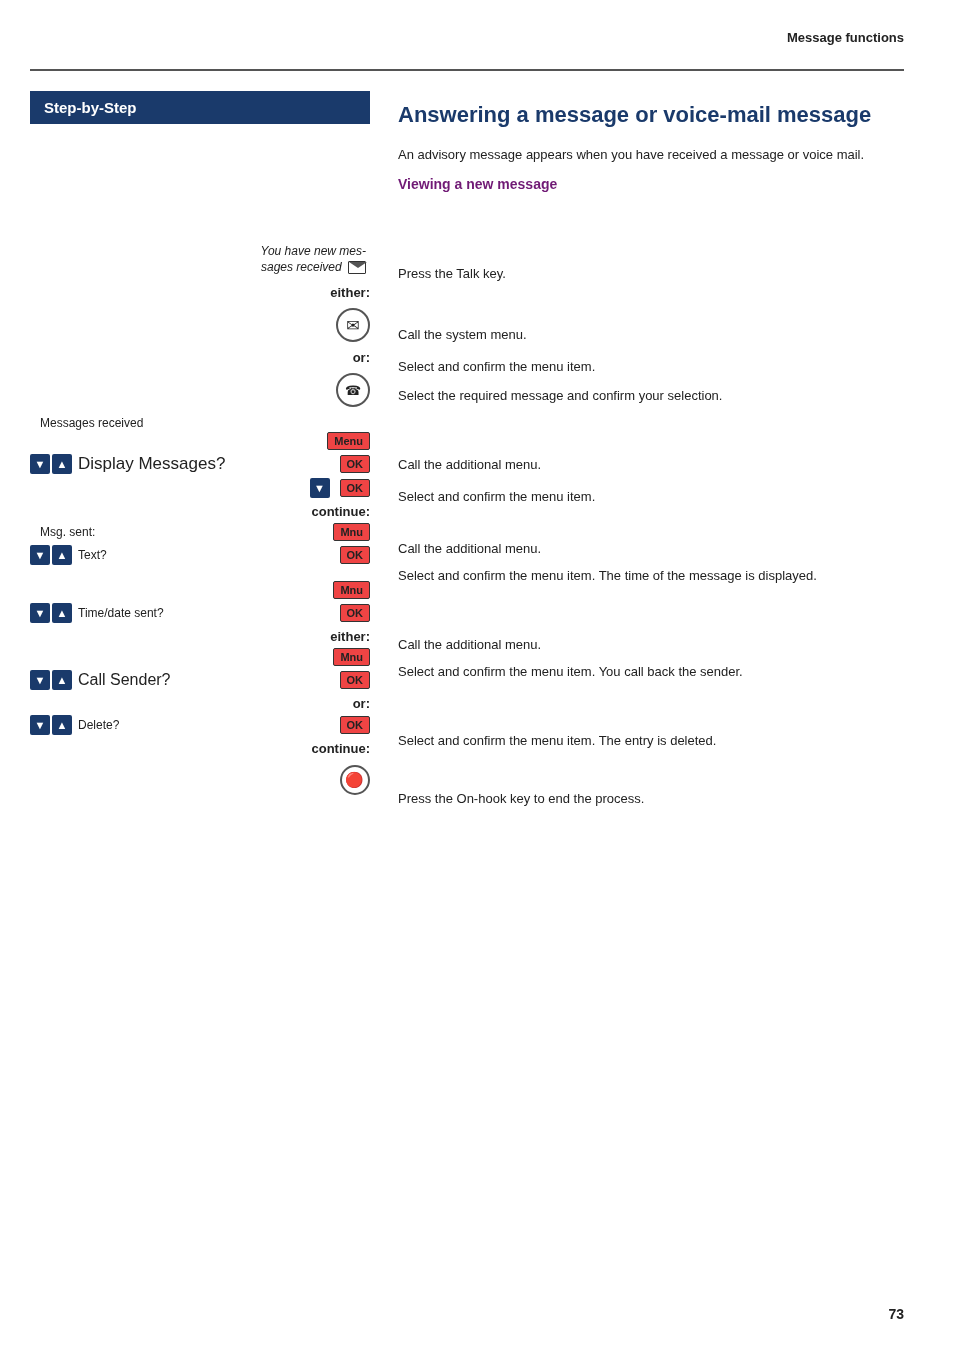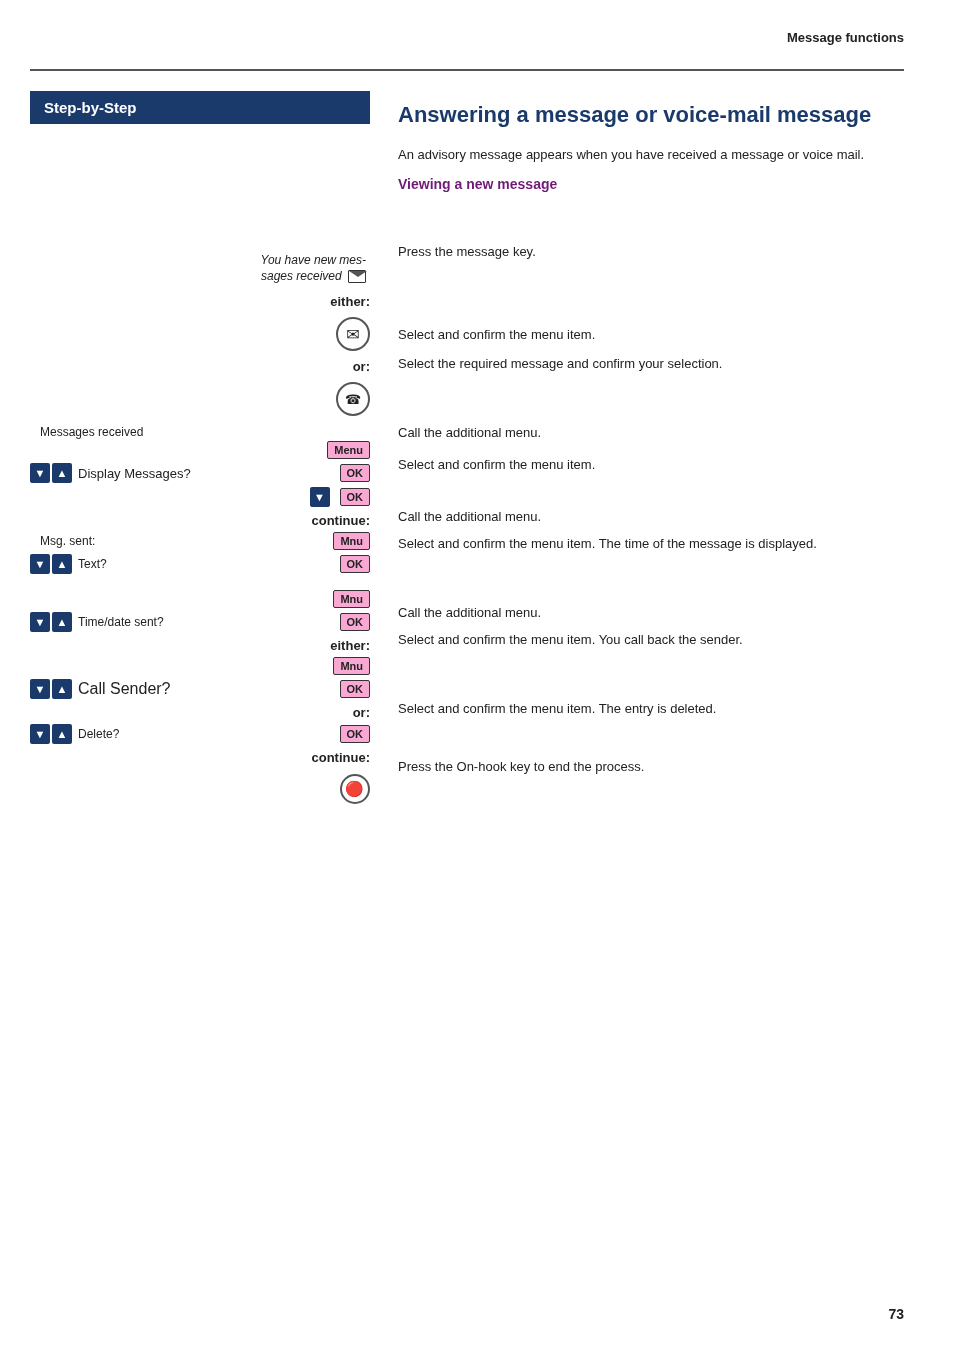--- a/index.html
+++ b/index.html
@@ -44,21 +44,21 @@
       flex-shrink: 0;
     }
 
     
     .step-header {
       background: #1a3a6b;
       color: #fff;
       font-weight: bold;
       font-size: 15px;
       padding: 8px 14px;
-      margin-bottom: 18px;
+      margin-bottom: 9px;
     }
 
     
     .right-col {
       flex: 1;
       padding-left: 28px;
     }
 
     
     .main-title {
@@ -105,21 +105,21 @@
     }
 
     
     .btn-menu, .btn-ok, .btn-mnu {
       font-size: 11px;
       font-weight: bold;
       padding: 2px 6px;
       border: 1.5px solid #333;
       border-radius: 2px;
       display: inline-block;
-      background: #f9a8d4;
+      background: #ef4444;
     }
 
     .icon-circle {
       width: 34px;
       height: 34px;
       border: 2px solid #555;
       border-radius: 50%;
       display: flex;
       align-items: center;
       justify-content: center;
@@ -233,21 +233,21 @@
 
       <div style="display:flex;justify-content:flex-end;margin-bottom:4px;">
         <span class="btn-menu">Menu</span>
       </div>
 
       <div style="display:flex;align-items:center;margin-bottom:4px;">
         <div class="nav-arrows">
           <div class="arrow-btn">▼</div>
           <div class="arrow-btn">▲</div>
         </div>
-        <span style="font-size:13px;flex:1;">Display Messages?</span>
+        <span style="font-size:17px;flex:1;">Display Messages?</span>
         <span class="btn-ok">OK</span>
       </div>
 
       <div style="display:flex;align-items:center;margin-bottom:4px;justify-content:flex-end;">
         <div class="nav-arrows">
           <div class="arrow-btn">▼</div>
         </div>
         <span class="btn-ok" style="margin-left:4px;">OK</span>
       </div>
 
@@ -327,29 +327,32 @@
     <div class="right-col">
 
       <h1 class="main-title">Answering a message or voice-mail message</h1>
 
       <p class="description">An advisory message appears when you have received a message or voice mail.</p>
 
       <div class="section-title">Viewing a new message</div>
 
       <div style="height:30px;"></div>
 
+
+      <div style="height:22px;"></div>
+
       <div class="r-row" style="min-height:42px;align-items:center;">
-        <span>Press the message key.</span>
+        <span>Press the Talk key.</span>
       </div>
 
       <div style="height:22px;"></div>
 
-
-      <div style="height:22px;"></div>
-
+      <div class="r-row">
+        <span>Call the system menu.</span>
+      </div>
 
       <div class="r-row">
         <span>Select and confirm the menu item.</span>
       </div>
 
       <div class="r-row" style="min-height:40px;align-items:flex-start;padding-top:4px;">
         <span>Select the required message and confirm your selection.</span>
       </div>
 
       <div style="height:22px;"></div>

